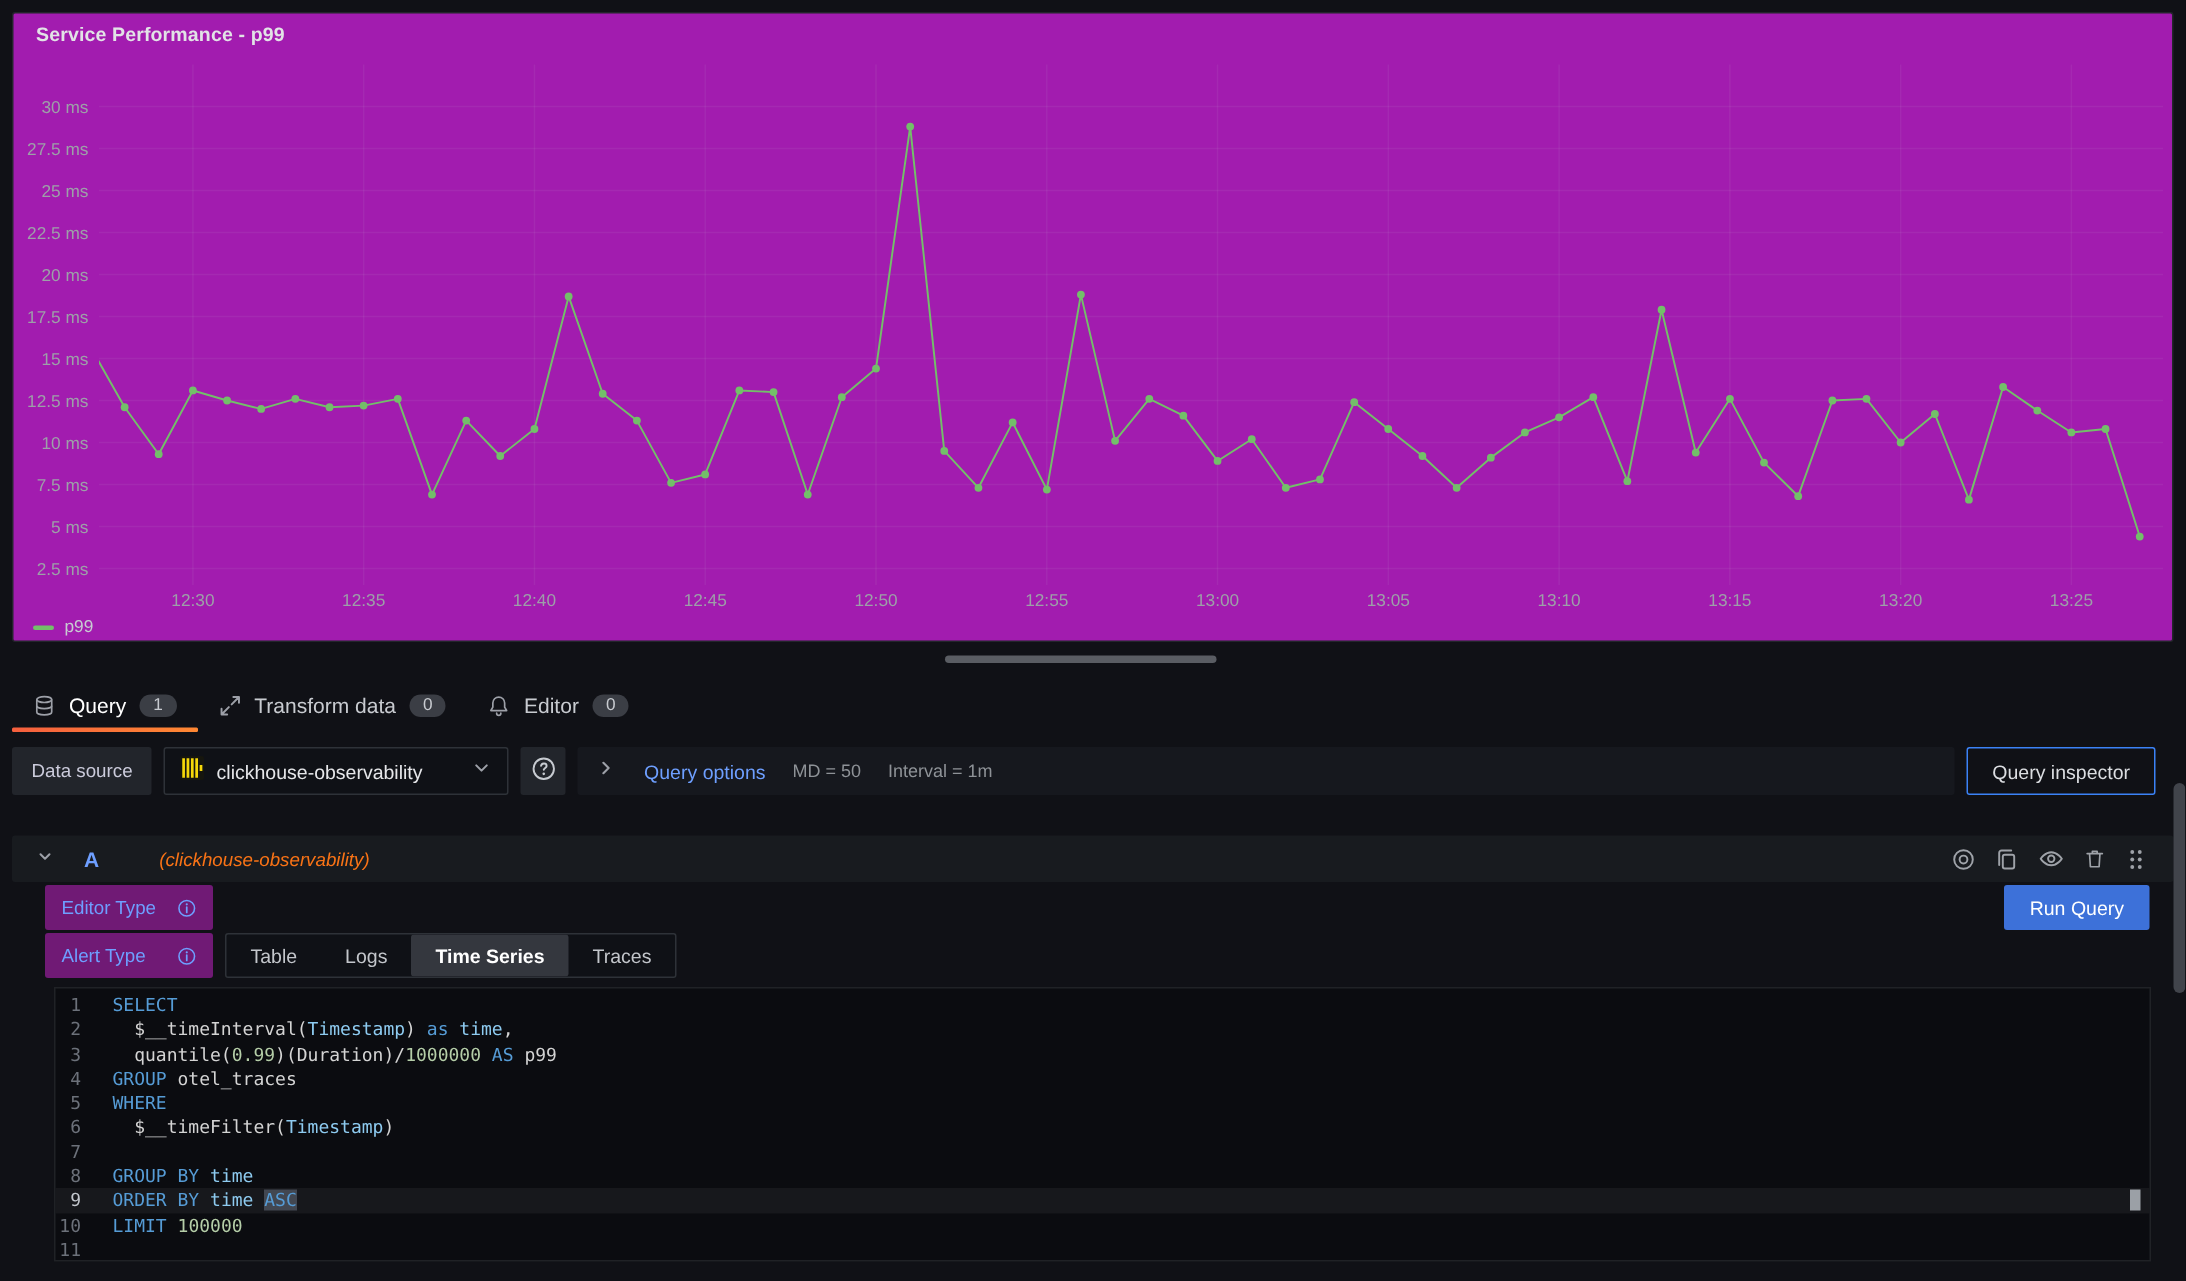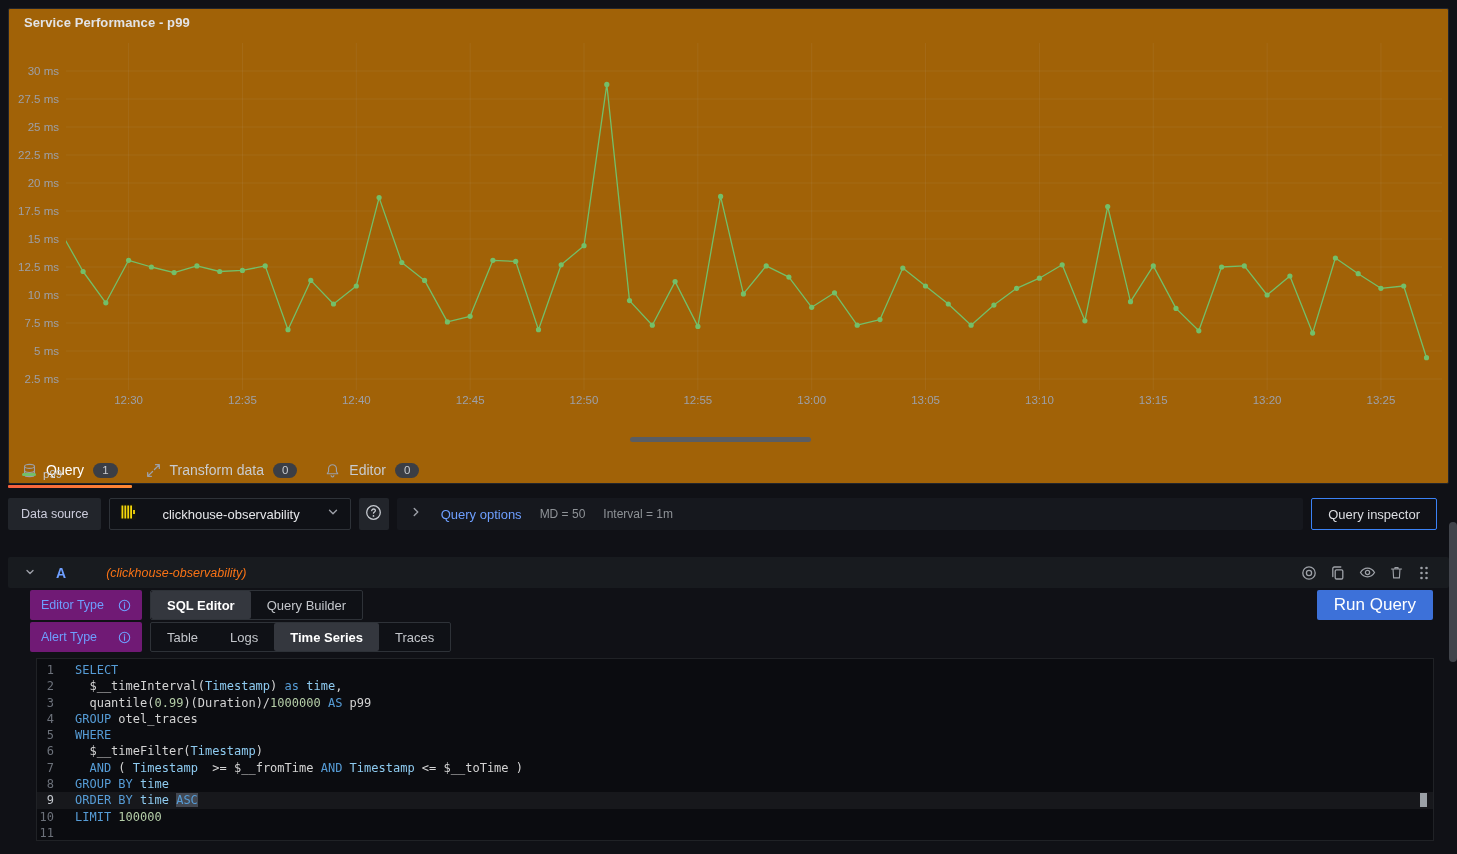--- a/index.html
+++ b/index.html
@@ -1,21 +1,21 @@
 <!DOCTYPE html>
 <html><head>
 <meta charset="utf-8">
 <style>
   * { margin:0; padding:0; box-sizing:border-box; }
   body { background:#0c0d11; font-family:"Liberation Sans","DejaVu Sans",sans-serif; }
   .page { position:relative; width:1457px; height:854px; background:#101116; overflow:hidden; color:#d8d9dd; }
 
   
-  .panel { position:absolute; left:8px; top:8px; width:1441px; height:476px;
-           background:#a16207; border:1px solid #23252b; border-radius:2px; }
+  .panel { position:absolute; left:8px; top:8px; width:1441px; height:420px;
+           background:#a21caf; border:1px solid #23252b; border-radius:2px; }
   .panel-title { position:absolute; left:15px; top:6px; font-size:13px; font-weight:700; color:#e2e3e6; letter-spacing:.1px; z-index:2; }
   .chart { position:absolute; left:0; top:0; width:1439px; height:418px; }
   .legend { position:absolute; left:13px; bottom:3px; display:flex; gap:16px; align-items:center; z-index:2; }
   .legend-item { display:flex; align-items:center; gap:7px; cursor:pointer; }
   .legend-swatch { width:14px; height:3px; border-radius:2px; }
   .legend-label { font-size:11.5px; color:#c7cbd1; }
 
   
   .hscroll { position:absolute; left:630px; top:437px; width:181px; height:5px; border-radius:3px; background:#5a5d63; }
   .vscroll { position:absolute; right:0; top:522px; width:8px; height:140px; background:#41444b; border-radius:4px; }
@@ -28,21 +28,21 @@
   .tab.active { color:#ffffff; font-weight:500; }
   .tab.active::after { content:""; position:absolute; left:0; right:0; bottom:0; height:3px;
                        background:linear-gradient(90deg,#f55f3e,#ff8833); border-radius:1px; }
   .badge { background:#3b3e45; color:#c8cbd0; border-radius:10px; padding:1.5px 9px; font-size:11.5px; }
 
   
   .ds-row { position:absolute; left:8px; top:498px; width:1429px; height:32px; display:flex; align-items:stretch; gap:0; }
   .ds-label { background:#22252b; border-radius:2px; display:flex; align-items:center; padding:0 13px;
               font-size:12.5px; font-weight:500; color:#ccccdc; margin-right:8px; }
   .ds-picker { background:#0f1116; border:1px solid #2e3238; border-radius:2px; display:flex; align-items:center;
-               gap:26px; padding:0 10px; min-width:230px; cursor:pointer; margin-right:8px; }
+               gap:8px; padding:0 10px; min-width:230px; cursor:pointer; margin-right:8px; }
   .ds-value { font-size:13px; color:#e6e7ea; flex:1; }
   .ds-help { background:#22252b; border:none; border-radius:2px; width:30px; display:flex; align-items:center;
              justify-content:center; color:#c7cbd1; cursor:pointer; margin-right:8px; }
   .ds-options { flex:1; background:#16181e; border-radius:2px; display:flex; align-items:center; gap:18px;
                 padding:0 12px; margin-right:8px; cursor:pointer; }
   .qo-link { font-size:13px; font-weight:500; color:#6e9fff; }
   .qo-meta { font-size:12px; color:#8e9297; }
   .btn-secondary { background:transparent; border:1px solid #3b82f6; border-radius:2px; color:#dcdee2;
                    font-size:13px; font-weight:500; padding:0 16px; cursor:pointer; font-family:inherit; }
 
@@ -57,21 +57,21 @@
 
   .q-row { position:relative; margin:2px 0 0 22px; height:30px; display:flex; align-items:stretch; }
   .q-label { background:#701a75; border-radius:2px; display:flex; align-items:center; gap:9px; padding:0 11px;
              width:112px; color:#6e9fff; font-size:12.5px; font-weight:500; }
   .q-label .iicon { display:flex; color:#6e9fff; margin-left:auto; }
   .radio-group { display:flex; align-items:stretch; margin-left:8px; background:#0f1116;
                  border:1px solid #2e3238; border-radius:2px; overflow:hidden; }
   .radio-option { display:flex; align-items:center; padding:0 16px; font-size:13px; color:#c3c6cb; cursor:pointer; }
   .radio-option.active { background:#34373e; color:#ffffff; font-weight:700; border-radius:2px; }
   .btn-primary { position:absolute; right:16px; top:33px; height:30px; background:#3d71d9; color:#fff;
-                 border:none; border-radius:2px; font-size:17px; font-weight:500; padding:0 17px; cursor:pointer; font-family:inherit; }
+                 border:none; border-radius:2px; font-size:13px; font-weight:500; padding:0 17px; cursor:pointer; font-family:inherit; }
 
   
   .code-editor { margin:6px 15px 0 28px; height:183px; background:#0b0c10; border:1px solid #202226;
                  padding-top:3px; cursor:text; overflow:hidden; position:relative; }
   .code-line { display:flex; height:16.3px; line-height:16.3px; position:relative;
                font-family:"DejaVu Sans Mono","Liberation Mono",monospace; font-size:12px; }
   .code-line.active { background:rgba(255,255,255,0.05); }
   .ln { width:38px; text-align:right; padding-right:21px; color:#6c717a; flex:none; }
   .code-line.active .ln { color:#c3c7cd; }
   .lc { white-space:pre; color:#d4d4d4; }
@@ -347,24 +347,20 @@
       <div class="q-label">
         <span>Editor Type</span>
         <span class="iicon">
           <svg width="13" height="13" viewBox="0 0 16 16">
               <circle cx="8" cy="8" r="6.4" fill="none" stroke="currentColor" stroke-width="1.3"></circle>
               <circle cx="8" cy="4.8" r=".9" fill="currentColor"></circle>
               <path d="M8 7v4.4" stroke="currentColor" stroke-width="1.4" stroke-linecap="round"></path>
             </svg>
         </span>
       </div>
-      <div class="radio-group" id="editorTypeGroup">
-          <div class="radio-option active">SQL Editor</div>
-          <div class="radio-option">Query Builder</div>
-        </div>
     </div>
 
     <div class="q-row">
       <div class="q-label">
         <span>Alert Type</span>
         <span class="iicon">
           <svg width="13" height="13" viewBox="0 0 16 16">
               <circle cx="8" cy="8" r="6.4" fill="none" stroke="currentColor" stroke-width="1.3"></circle>
               <circle cx="8" cy="4.8" r=".9" fill="currentColor"></circle>
               <path d="M8 7v4.4" stroke="currentColor" stroke-width="1.4" stroke-linecap="round"></path>
@@ -402,21 +398,20 @@
           <div class="code-line">
             <span class="ln">5</span>
             <span class="lc"><span class="tok-k">WHERE</span></span>
           </div>
           <div class="code-line">
             <span class="ln">6</span>
             <span class="lc"><span class="tok-p">  $__timeFilter(</span><span class="tok-v">Timestamp</span><span class="tok-p">)</span></span>
           </div>
           <div class="code-line">
             <span class="ln">7</span>
-            <span class="lc"><span class="tok-p">  </span><span class="tok-k">AND</span><span class="tok-p"> ( </span><span class="tok-v">Timestamp</span><span class="tok-p">  &gt;= $__fromTime </span><span class="tok-k">AND</span><span class="tok-p"> </span><span class="tok-v">Timestamp</span><span class="tok-p"> &lt;= $__toTime )</span></span>
           </div>
           <div class="code-line">
             <span class="ln">8</span>
             <span class="lc"><span class="tok-k">GROUP BY</span><span class="tok-p"> </span><span class="tok-v">time</span></span>
           </div>
           <div class="code-line active">
             <span class="ln">9</span>
             <span class="lc"><span class="tok-k">ORDER BY</span><span class="tok-p"> </span><span class="tok-v">time</span><span class="tok-p"> </span><span class="tok-k tok-sel">ASC</span></span>
             <span class="ruler-marker"></span>
           </div>

